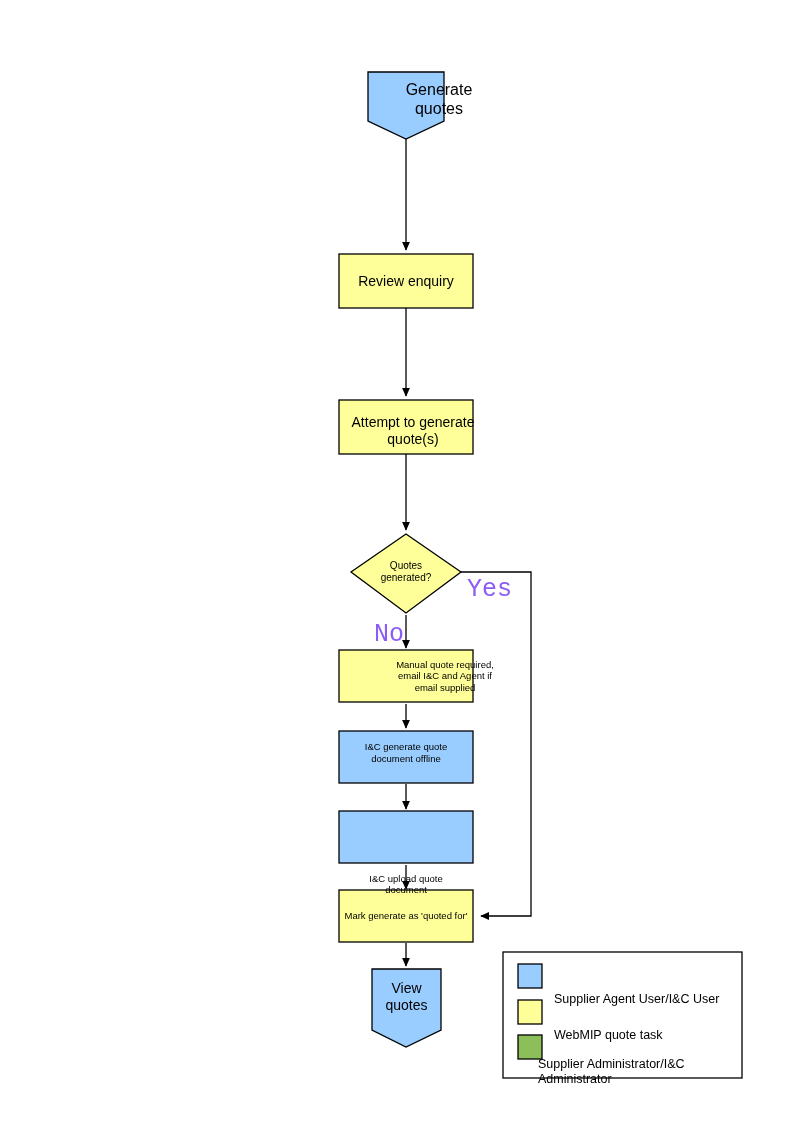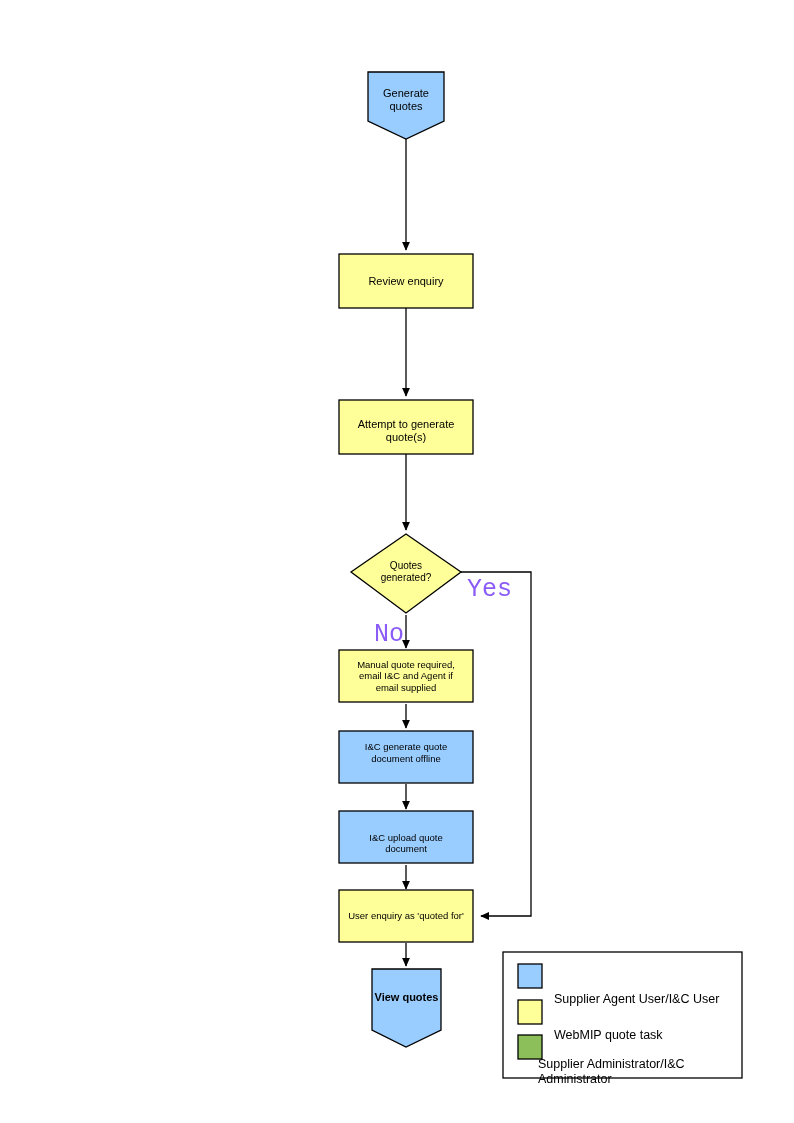--- a/index.html
+++ b/index.html
@@ -26,22 +26,22 @@
     position: absolute;
     display: flex;
     align-items: center;
     justify-content: center;
     text-align: center;
     color: #000000;
     pointer-events: none;
     line-height: 1.18;
     white-space: pre-line;
   }
-  .lbl-start   { font-size: 11px; }
-  .lbl-process { font-size: 11px; }
+  .lbl-start   { font-size: 16px; margin-left: 33px; }
+  .lbl-process { font-size: 14px; }
   .lbl-small   { font-size: 9.5px; }
   .lbl-decision{ font-size: 10px; }
   .branch-label {
     position: absolute;
     font-size: 25px;
     color: #8b5cf6;
     font-family: Liberation Mono, monospace;
   }
   .legend-text {
     position: absolute;
@@ -96,39 +96,39 @@
   <rect x="518" y="964" width="24" height="24" fill="#99CCFF" stroke="#000000" stroke-width="1.3"></rect>
   <rect x="518" y="1000" width="24" height="24" fill="#FFFF99" stroke="#000000" stroke-width="1.3"></rect>
   <rect x="518" y="1035" width="24" height="24" fill="#8CBF5A" stroke="#000000" stroke-width="1.3"></rect>
 </svg>
 
 <div class="node-label lbl-start" style="left:368px; top:78px; width:76px; height:44px;">Generate
 quotes</div>
 
 <div class="node-label lbl-process" style="left:339px; top:254px; width:134px; height:54px;">Review enquiry</div>
 
-<div class="node-label lbl-process" style="left:339px; top:400px; width:134px; height:62px;">Attempt to generate
+<div class="node-label lbl-process" style="left:339px; top:400px; width:134px; height:62px;padding-left:7px;">Attempt to generate
 quote(s)</div>
 
 <div class="node-label lbl-decision" style="left:351px; top:550px; width:110px; height:44px;">Quotes
 generated?</div>
 
-<div class="node-label lbl-small" style="left:339px; top:650px; width:134px; height:52px;">Manual quote required,
+<div class="node-label lbl-small" style="left:339px; top:650px; width:134px; height:52px;padding-left:39px;">Manual quote required,
 email I&amp;C and Agent if
 email supplied</div>
 
 <div class="node-label lbl-small" style="left:339px; top:731px; width:134px; height:43px;">I&amp;C generate quote
 document offline</div>
 
-<div class="node-label lbl-small" style="left:339px; top:811px; width:134px; height:64px;border-radius:21px;">I&amp;C upload quote
+<div class="node-label lbl-small" style="left:339px; top:852px; width:134px; height:64px;border-radius:21px;">I&amp;C upload quote
 document</div>
 
-<div class="node-label lbl-small" style="left:336px; top:890px; width:140px; height:52px;">User enquiry as 'quoted for'</div>
+<div class="node-label lbl-small" style="left:336px; top:890px; width:140px; height:52px;">Mark generate as 'quoted for'</div>
 
-<div class="node-label lbl-process" style="left:372px; top:975px; width:69px; height:44px;font-weight:bold;">View quotes</div>
+<div class="node-label lbl-process" style="left:372px; top:975px; width:69px; height:44px;">View quotes</div>
 
 <div class="branch-label" style="left:467px; top:575px;">Yes</div>
 
 <div class="branch-label" style="left:374px; top:620px;">No</div>
 
 <div class="legend-text" style="left:554px; top:968px; width:182px;">Supplier Agent User/I&amp;C User</div>
 
 <div class="legend-text" style="left:554px; top:1004px; width:182px;">WebMIP quote task</div>
 
 <div class="legend-text" style="left:538px; top:1033px; width:182px;">Supplier Administrator/I&amp;C

